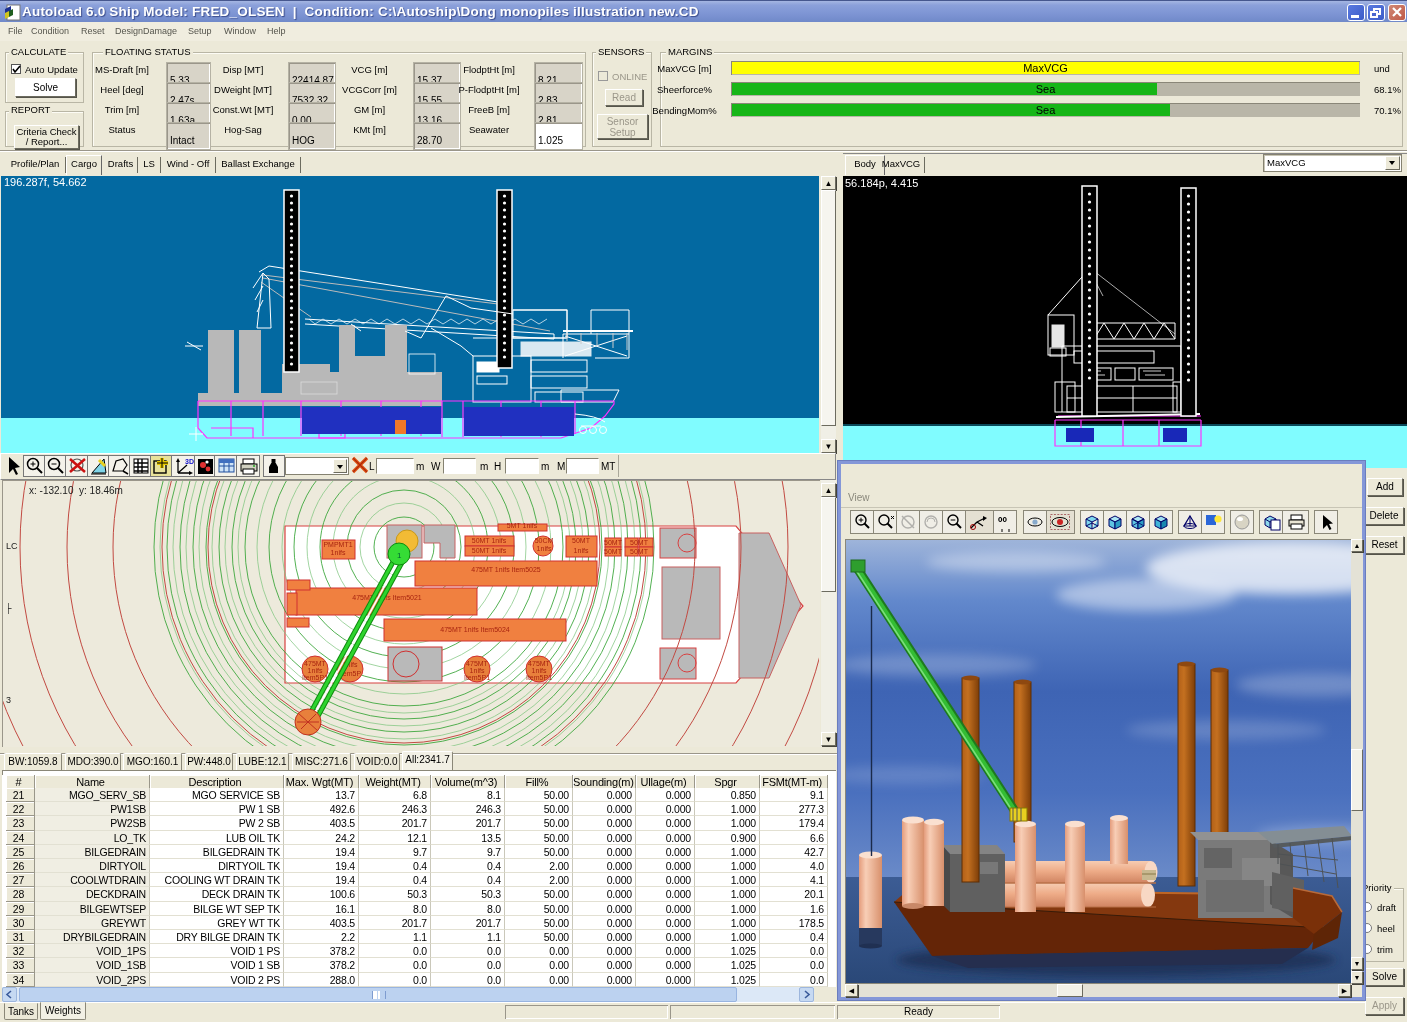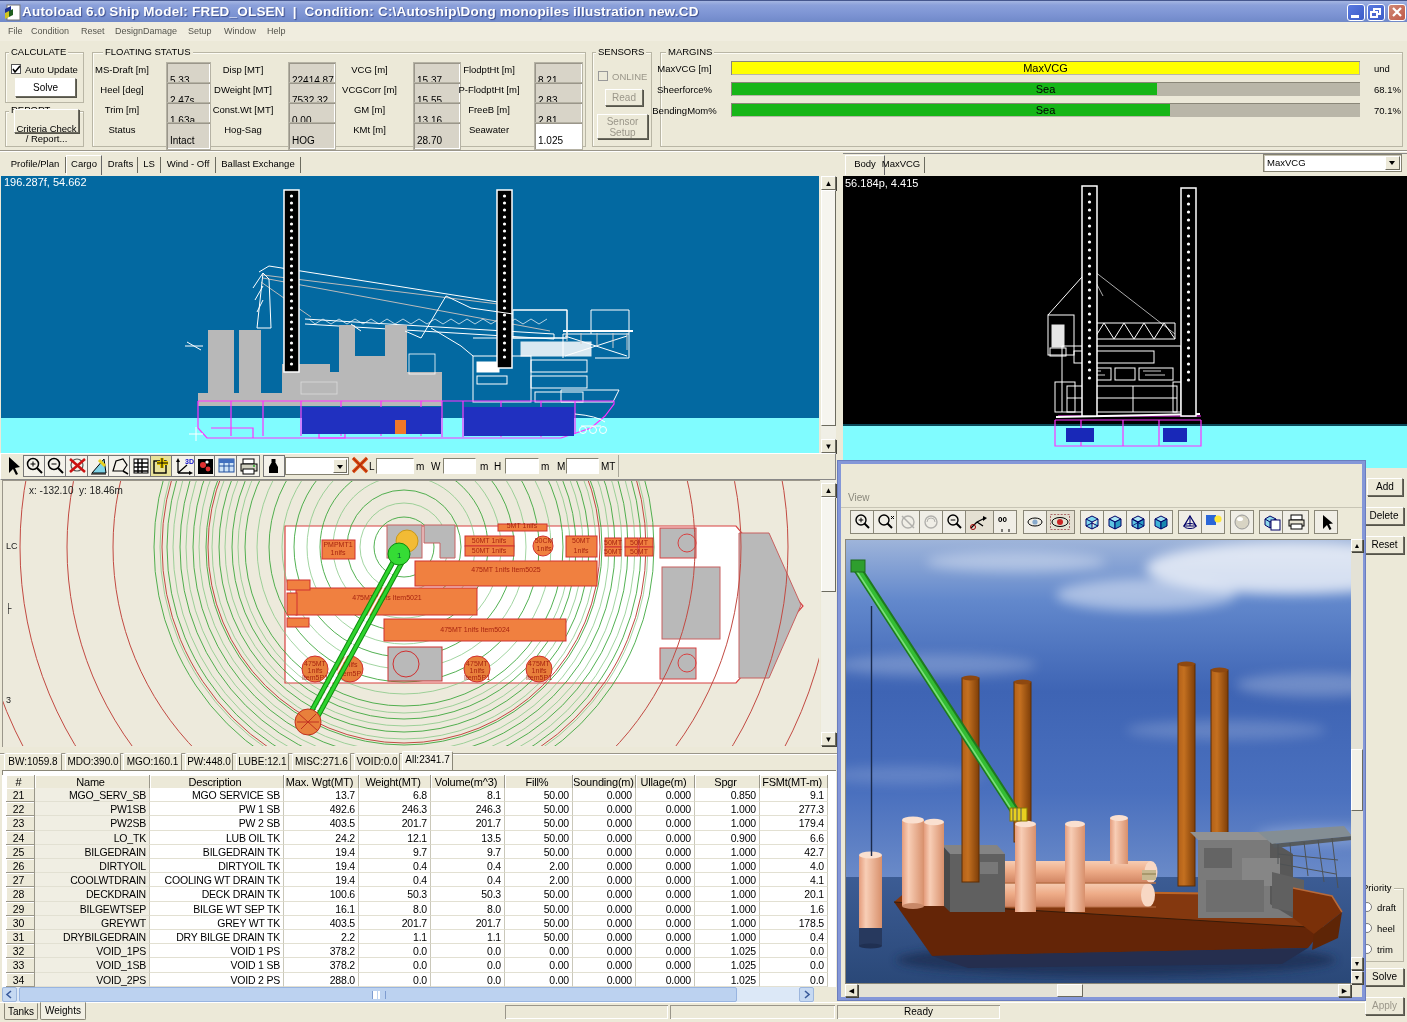--- a/index.html
+++ b/index.html
@@ -51,21 +51,21 @@
  <div class="gb" style="left:5px;top:11px;width:79px;height:51px"></div>
  <div class="gbl" style="left:9px;top:6px">CALCULATE</div>
  <div class="abs" style="left:11px;top:23px;width:10px;height:10px;background:#fff;border:1px solid #555"><svg width="9" height="9">
         <path d="M1 4 L3 7 L8 1" stroke="#000" stroke-width="1.6" fill="none"></path>
       </svg></div>
  <span class="lbl" style="left:25px;top:23px">Auto Update</span>
  <div class="btn" style="left:15px;top:37px;width:61px;height:19px;line-height:17px;background:#fff">Solve</div>
 
  <div class="gb" style="left:5px;top:70px;width:79px;height:36px"></div>
  <div class="gbl" style="left:9px;top:64px">REPORT</div>
- <div class="btn" style="left:14px;top:68px;width:65px;height:24px;line-height:10px;padding-top:14px;font-size:9.5px">Criteria Check<br>/ Report...</div>
+ <div class="btn" style="left:14px;top:84px;width:65px;height:24px;line-height:10px;padding-top:1px;font-size:9.5px">Criteria Check<br>/ Report...</div>
 
  <div class="gb" style="left:92px;top:11px;width:494px;height:95px"></div>
  <div class="gbl" style="left:103px;top:6px">FLOATING STATUS</div>
  <div class="rlbl" style="left:80px;top:23px;width:84px">MS-Draft [m]</div>
     <div class="fld" style="left:166px;top:21px;width:45px;height:14px">5.33</div>
  <div class="rlbl" style="left:80px;top:43px;width:84px">Heel [deg]</div>
     <div class="fld" style="left:166px;top:41px;width:45px;height:14px">2.47s</div>
  <div class="rlbl" style="left:80px;top:63px;width:84px">Trim [m]</div>
     <div class="fld" style="left:166px;top:61px;width:45px;height:14px">1.63a</div>
  <div class="rlbl" style="left:80px;top:83px;width:84px">Status</div>

